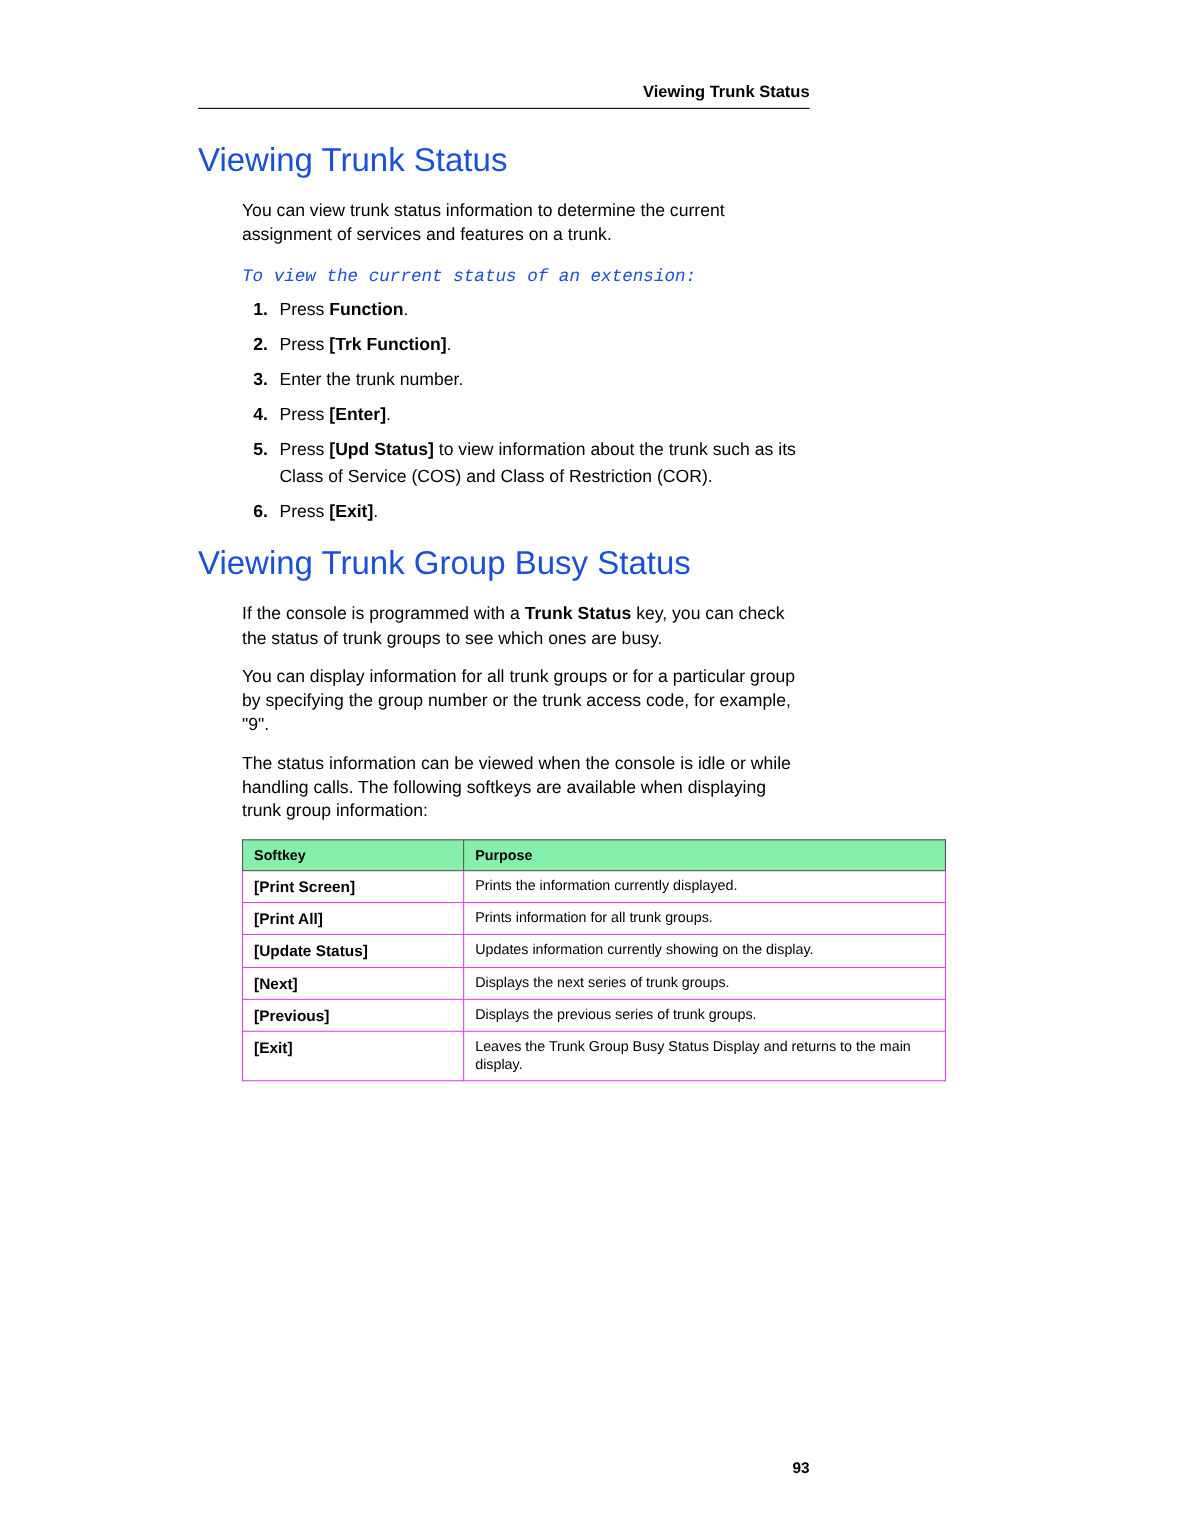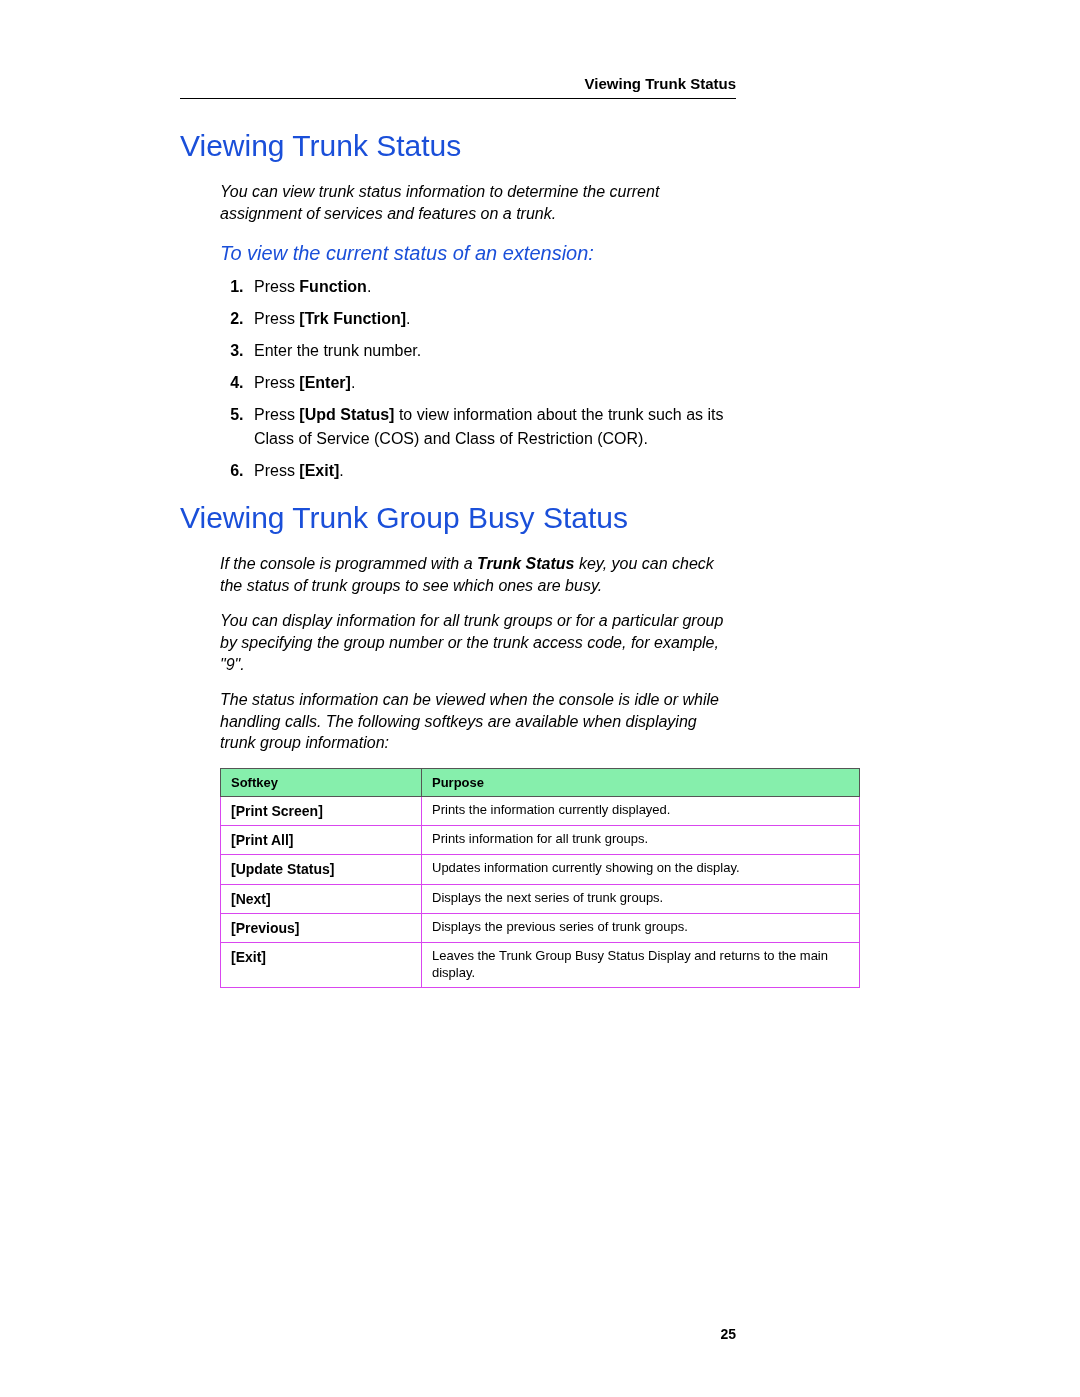--- a/index.html
+++ b/index.html
@@ -31,27 +31,27 @@
     color: #1a4fd9;
     font-weight: normal;
     font-size: 30px;
     margin: 18px 0 18px 0;
     font-family: Arial, Helvetica, sans-serif;
   }
   .body-text {
     font-size: 16px;
     line-height: 1.35;
     margin: 4px 0 14px 40px;
-    font-style: italic;
   }
   .subheading-italic {
     font-style: italic;
     color: #1a4fd9;
-    font-size: 20px;
+    font-size: 16px;
     margin: 18px 0 10px 40px;
+    font-family: Liberation Mono, monospace;
   }
   ol.steps {
     font-size: 16px;
     line-height: 1.5;
     margin: 0 0 18px 40px;
     padding-left: 28px;
   }
   ol.steps li {
     margin-bottom: 8px;
     padding-left: 6px;
@@ -153,14 +153,14 @@
         <td>[Previous]</td>
         <td>Displays the previous series of trunk groups.</td>
       </tr>
       <tr>
         <td>[Exit]</td>
         <td>Leaves the Trunk Group Busy Status Display and returns to the main display.</td>
       </tr>
     </tbody>
   </table>
 
-  <div class="page-number">25</div>
+  <div class="page-number">93</div>
 </div>
 
 </body></html>

